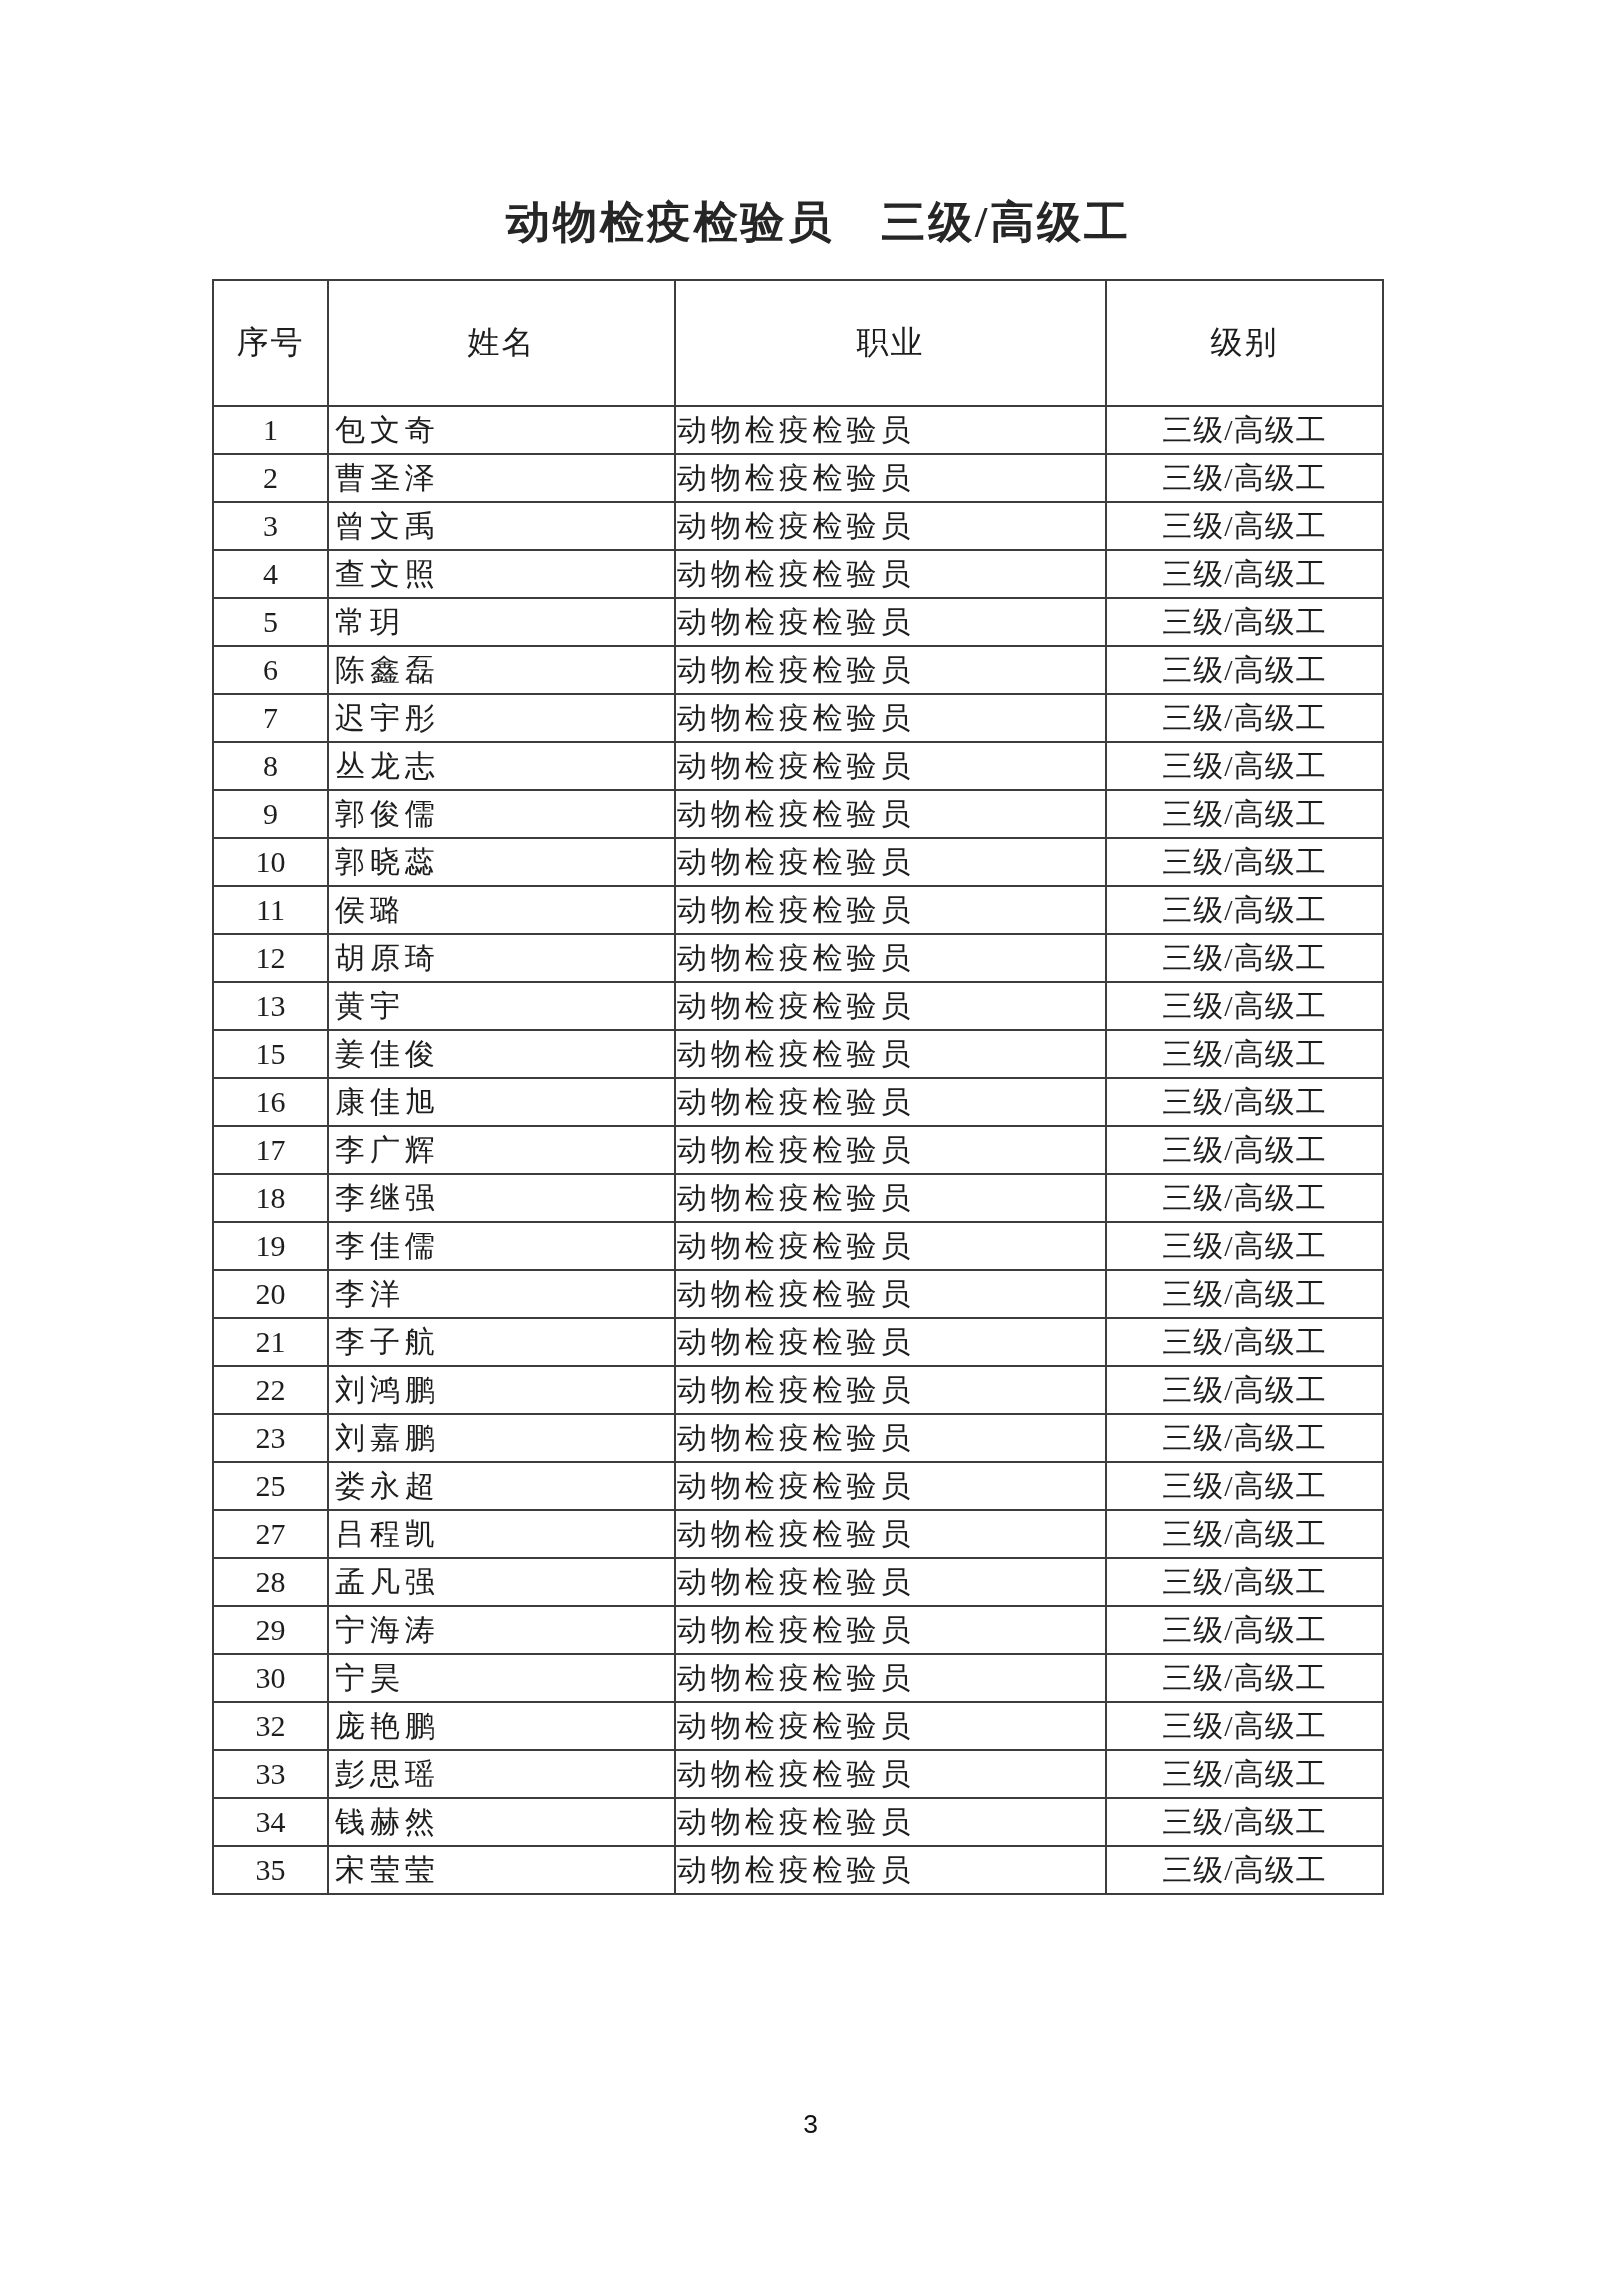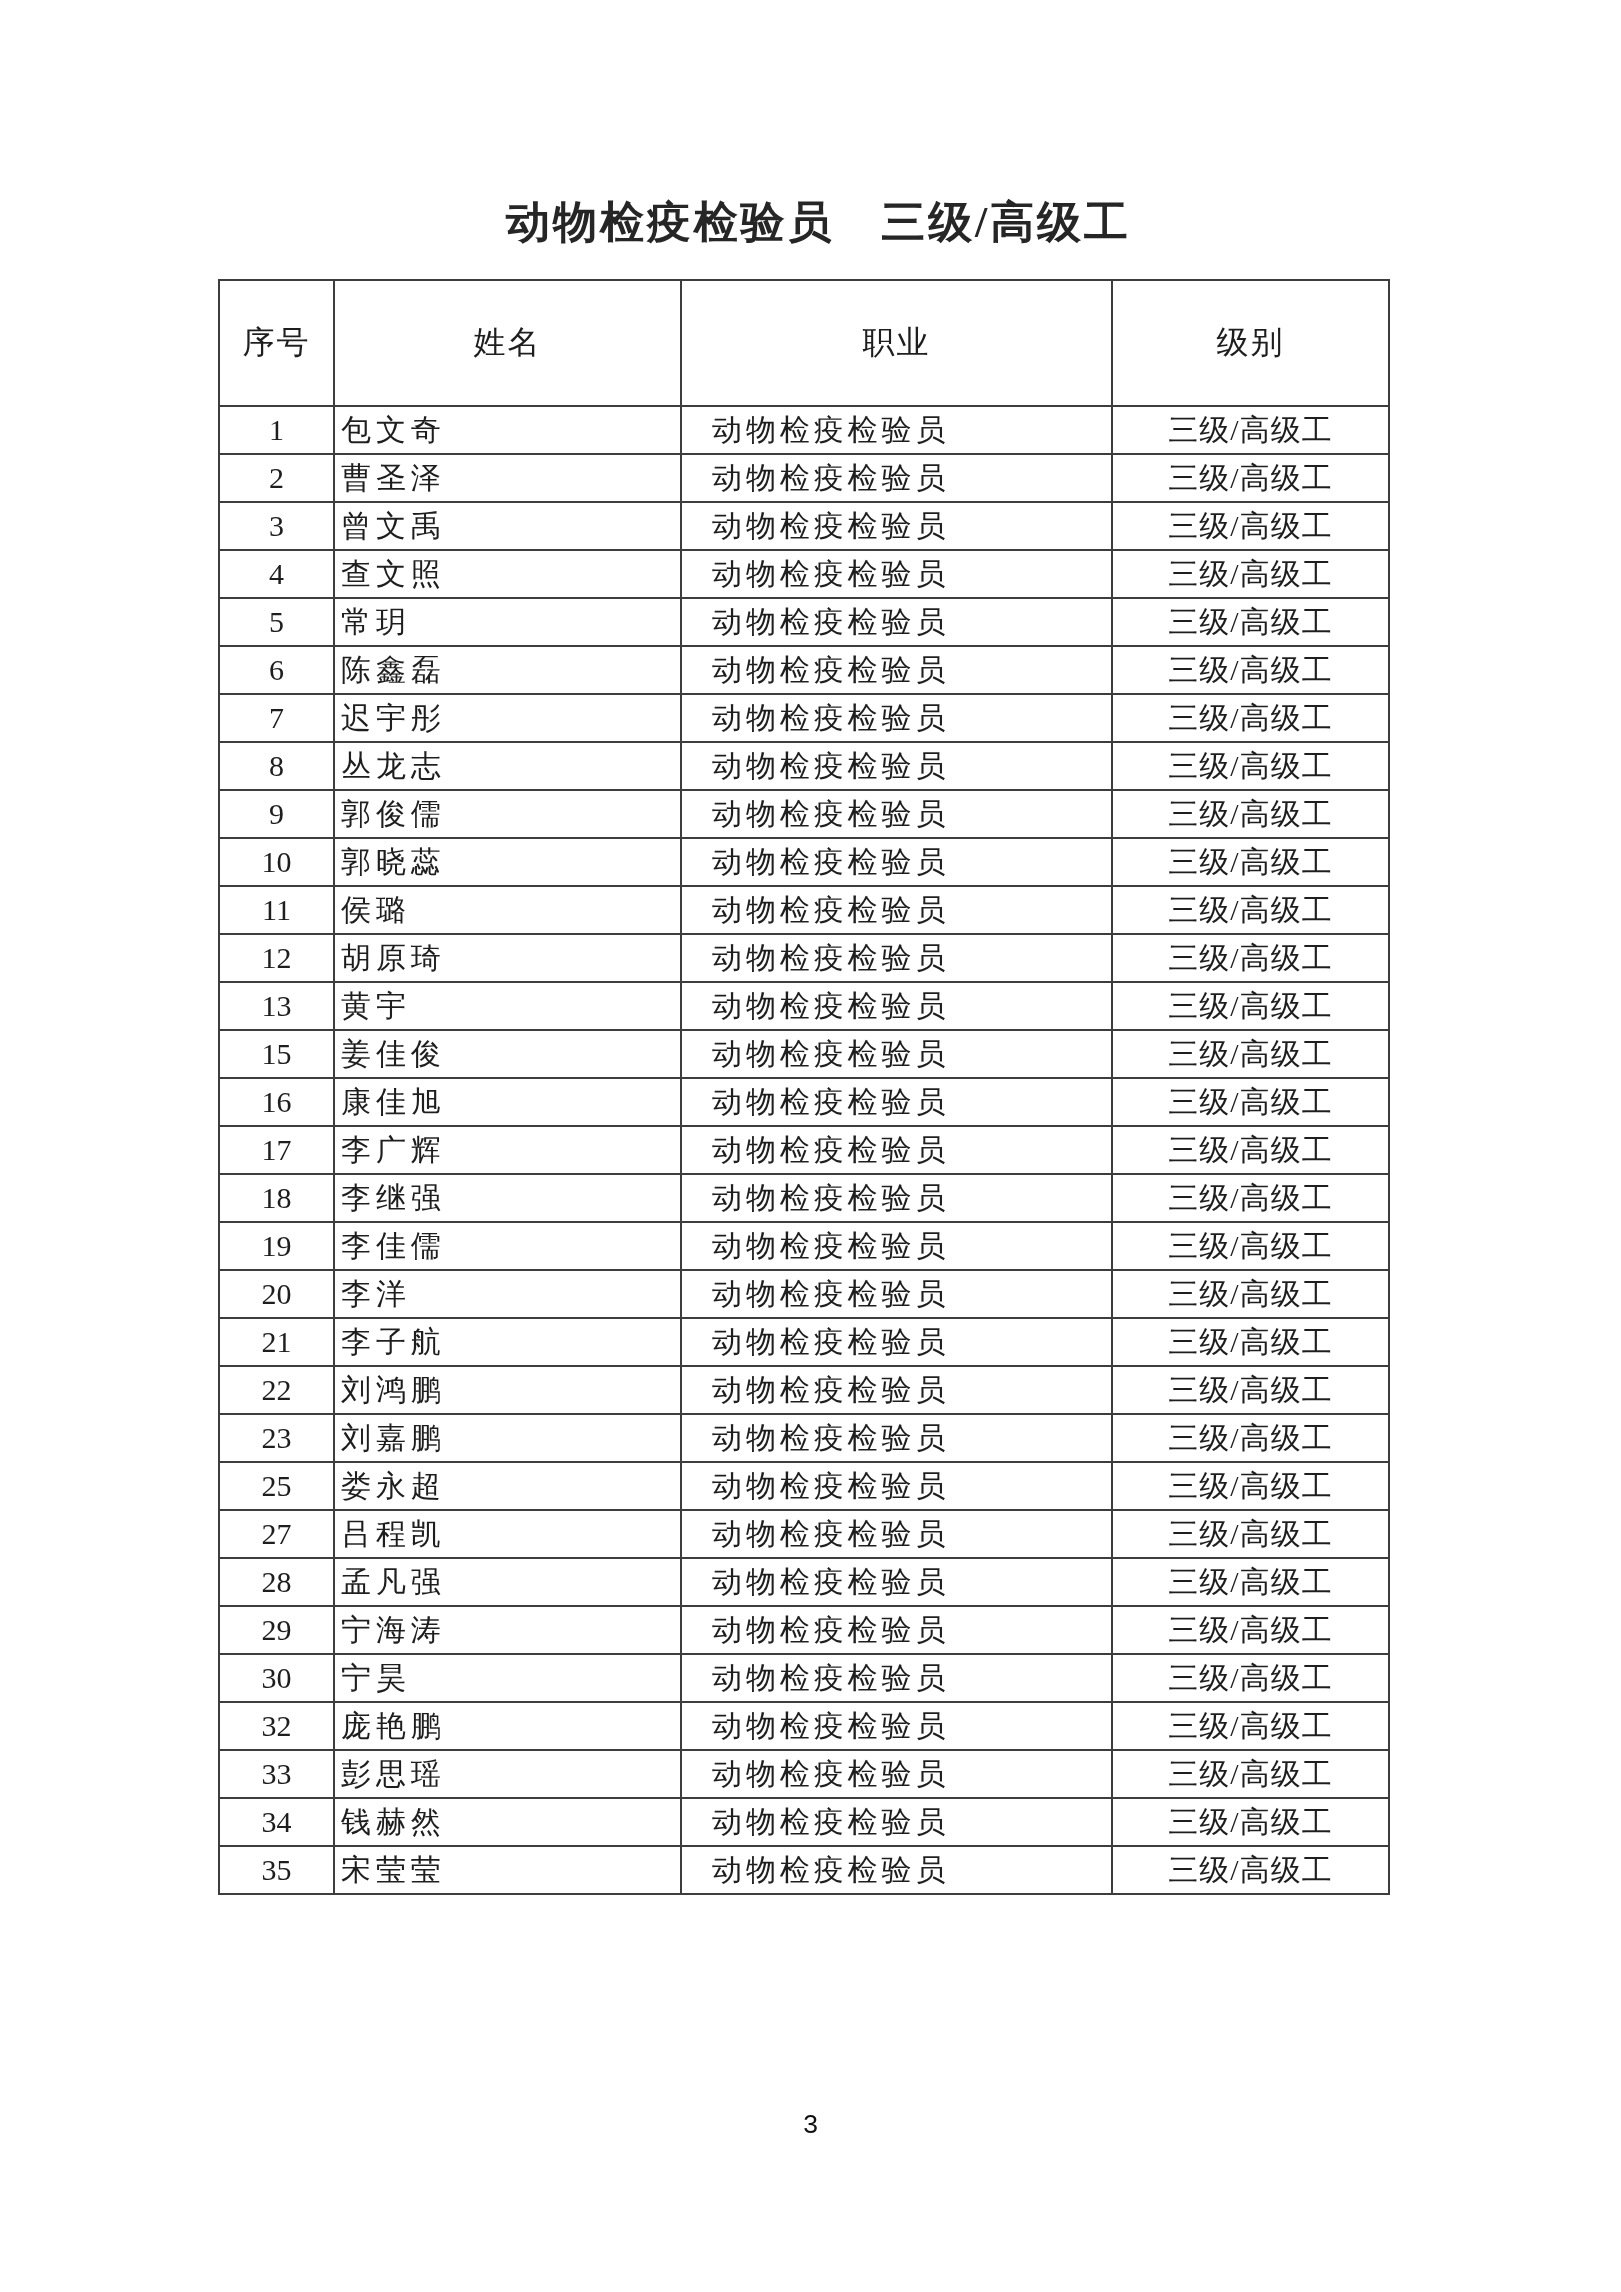--- a/index.html
+++ b/index.html
@@ -24,21 +24,21 @@
     font-size: 44px;
     line-height: 61px;
     font-weight: 700;
     letter-spacing: 2.9px;
     color: #262626;
     margin-left: 8px;
   }
   .table-wrap {
     position: absolute;
     top: 279px;
-    left: 218px;
+    left: 212px;
   }
   table.roster {
     border-collapse: collapse;
     table-layout: fixed;
     width: 1170px;
   }
   table.roster th,
   table.roster td {
     border: 2px solid #3d3d3d;
     overflow: hidden;
@@ -64,21 +64,21 @@
   td.cell-no {
     text-align: center;
   }
   td.cell-name {
     text-align: left;
     padding-left: 6px;
     letter-spacing: 4.9px;
   }
   td.cell-occ {
     text-align: left;
-    padding-left: 30px;
+    padding-left: 1px;
     letter-spacing: 3.9px;
   }
   td.cell-level {
     text-align: center;
     letter-spacing: 1px;
   }
   .page-number {
     position: absolute;
     top: 2109px;
     left: 0;

